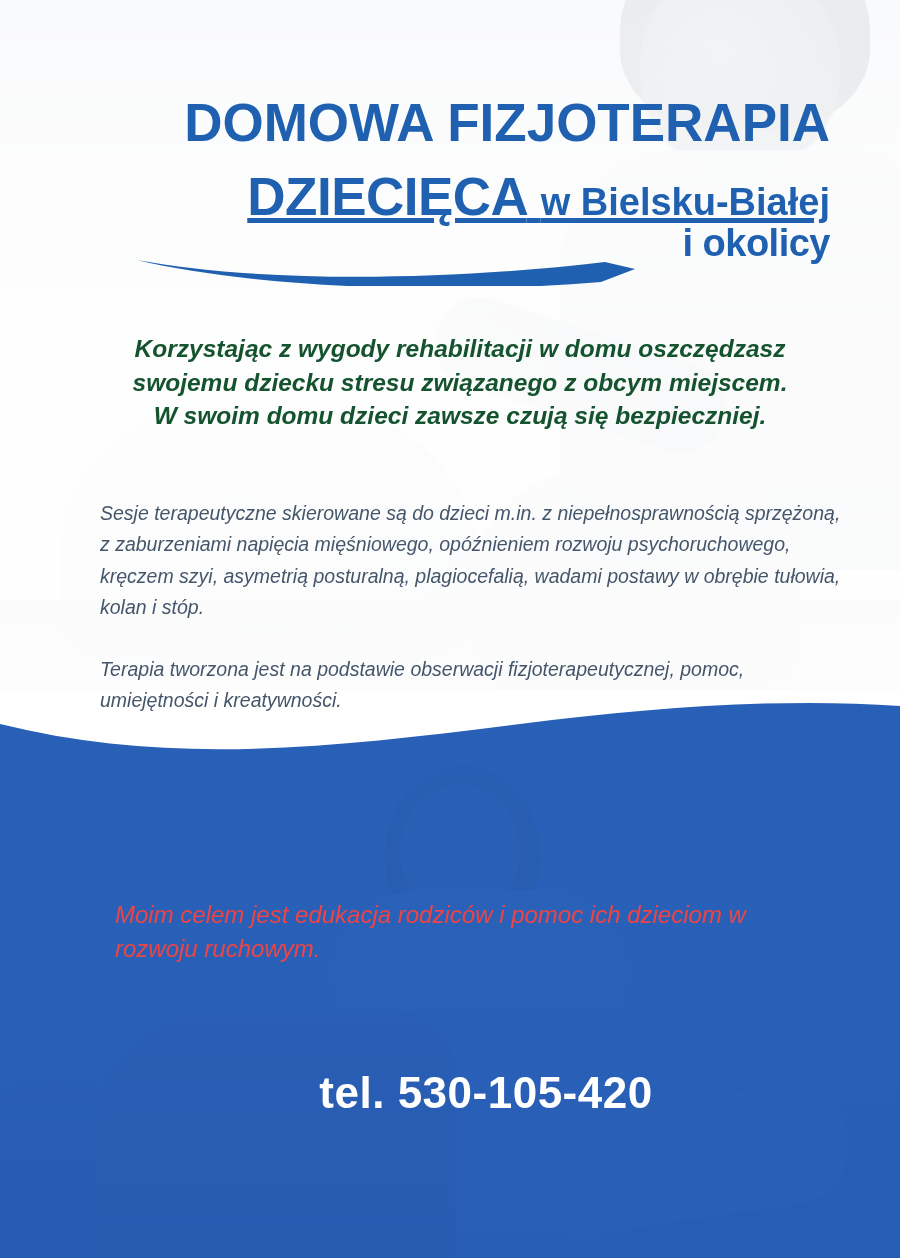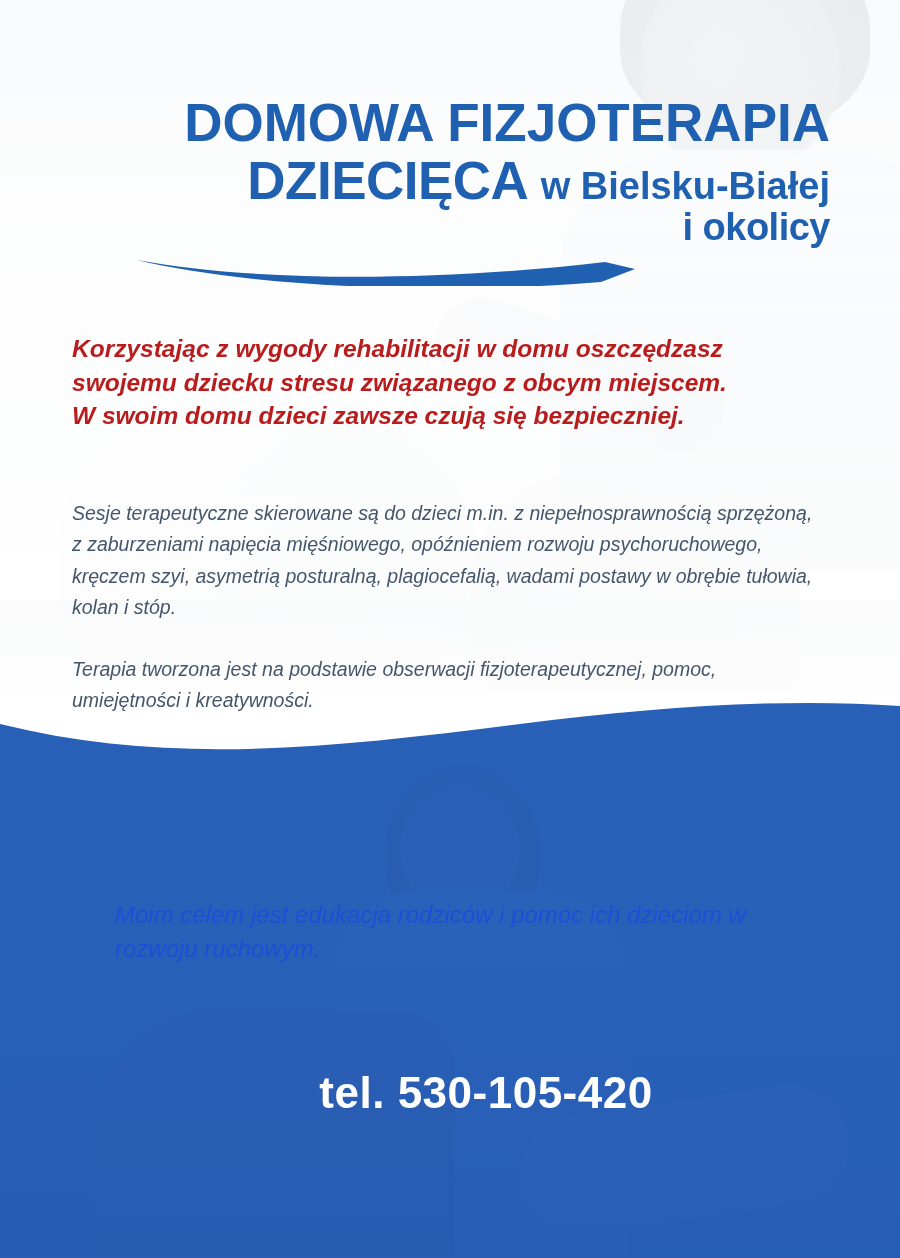--- a/index.html
+++ b/index.html
@@ -182,69 +182,71 @@
     line-height: 1.02;
   }
   .headline .l1 {
     display: block;
     font-size: 53px;
     letter-spacing: 0px;
   }
   .headline .l2 {
     display: block;
     font-size: 53px;
-    margin-top: 4px;
+    margin-top: 20px;
+    text-decoration: underline;
   }
   .headline .l2 .small {
     font-size: 38px;
     letter-spacing: 0px;
   }
   .headline .l3 {
     display: block;
     font-size: 38px;
     margin-top: 0;
   }
 
   .swoosh {
     position: absolute;
     left: 135px; top: 252px;
     width: 500px; height: 34px;
   }
 
   .lead {
     position: absolute;
-    left: 72px; top: 332px;
+    left: 90px; top: 332px;
     width: 740px;
-    color: #b91c1c;
+    color: #14532d;
     font-size: 24.5px;
     font-style: italic;
     font-weight: bold;
     line-height: 1.37;
+    text-align: center;
   }
   .lead .last {
     display: block;
   }
 
   .para {
     position: absolute;
-    left: 72px;
+    left: 100px;
     width: 750px;
     color: #45566b;
     font-size: 19.5px;
     font-style: italic;
     line-height: 1.62;
   }
   .para-1 { top: 478px; }
   .para-2 { top: 634px; }
 
   .quote {
     position: absolute;
     left: 115px; top: 898px;
     width: 700px;
-    color: #1d4ed8;
+    color: #ef4444;
     font-size: 24px;
     font-style: italic;
     line-height: 1.42;
   }
 
   .name {
     position: absolute;
     left: 0; top: 1012px;
     width: 900px;
     text-align: center;

